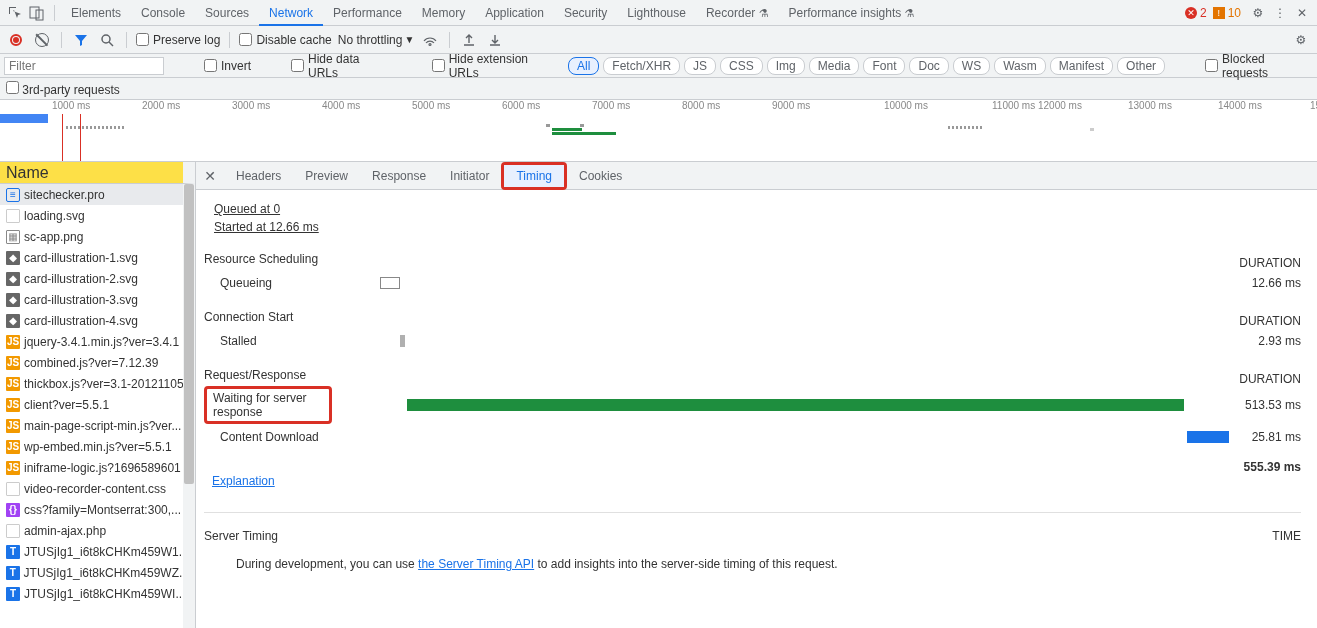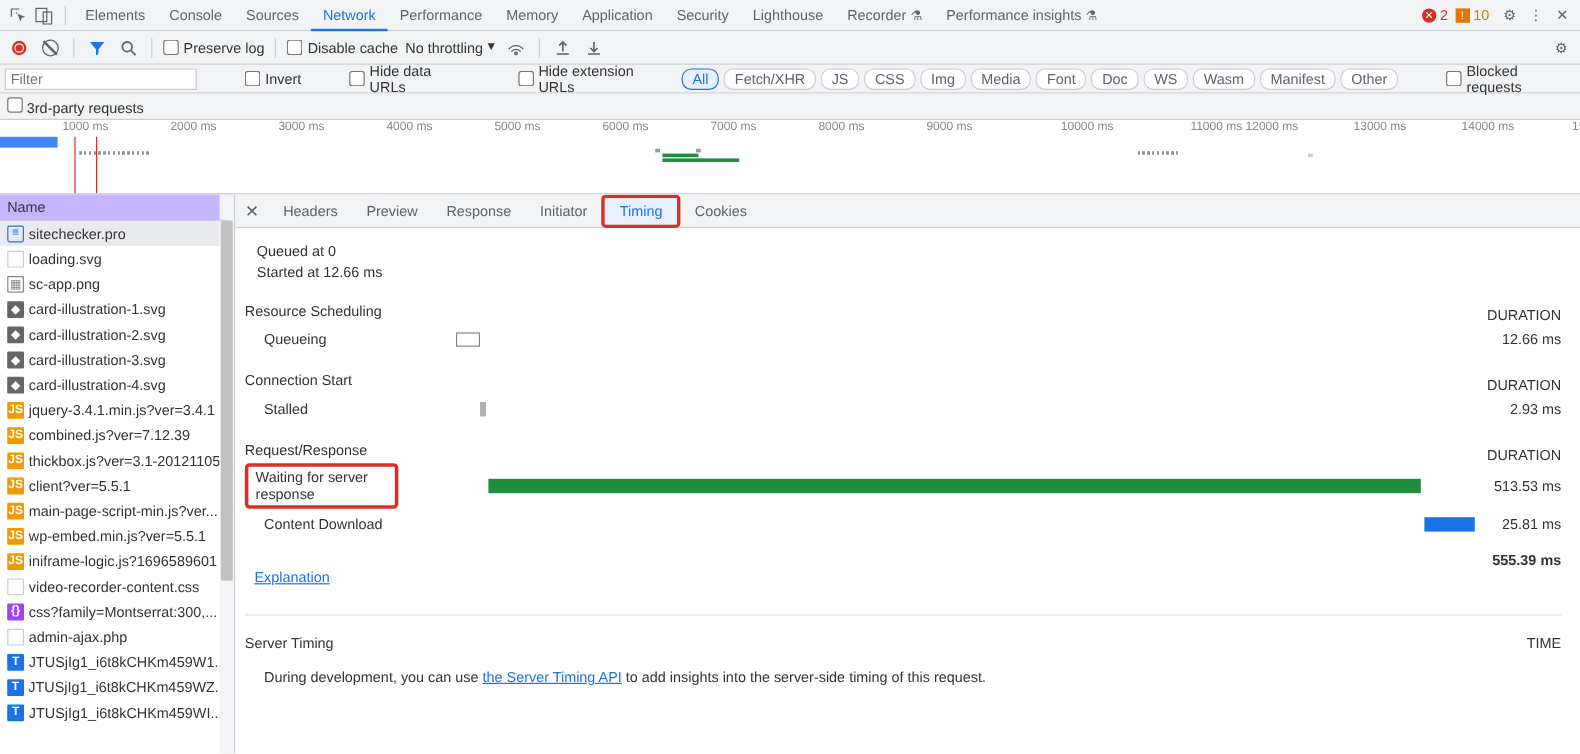--- a/index.html
+++ b/index.html
@@ -96,22 +96,22 @@
   .main {
     display:flex; height: calc(628px - 26px - 28px - 24px - 22px - 62px);
   }
   .sidebar {
     width: 196px;
     border-right:1px solid #cacdd1;
     display:flex; flex-direction:column;
     position:relative;
   }
   .name-header {
-    height:22px; background:#c4b5fd; border-bottom:1px solid #cacdd1;
-    padding:0 6px; line-height:22px; font-size:12px; color:#333;
+    height:22px; background:#fde047; border-bottom:1px solid #cacdd1;
+    padding:0 6px; line-height:22px; font-size:16px; color:#333;
     border-right: 12px solid #f1f3f4;
   }
   .name-list { flex:1; overflow:hidden; position:relative;}
   .row-item {
     height:21px; padding:0 6px; display:flex; align-items:center; gap:4px;
     font-size:12px; cursor:pointer; white-space:nowrap; overflow:hidden; text-overflow:ellipsis;
   }
   .row-item.selected { background:#e8eaed;}
   .row-item .fico { width:14px; height:14px; display:flex; align-items:center; justify-content:center; font-size:10px;}
   .fic-doc { border:1px solid #1a73e8; color:#1a73e8; border-radius:2px;}
@@ -142,40 +142,40 @@
   }
   .detail-tabs .dtab.active {
     color:#1a73e8; background:#e8f0fe;
   }
   .highlight-box {
     border:3px solid #d93025; border-radius:4px;
   }
   .detail-body {
     flex:1; overflow:auto; padding:12px 16px 12px 8px; font-size:12px; color:#333;
   }
-  .queued-line { margin:0 0 4px 10px; color:#333;}
+  .queued-line { margin:0 0 4px 10px; color:#333;text-decoration:underline;}
   .section-title { margin-top:14px; margin-bottom:4px; color:#333; }
   .timing-row {
     display:flex; align-items:center; height:26px; position:relative;
   }
   .timing-label { width:176px; padding-left:16px; color:#333;}
   .timing-bar-area { flex:1; position:relative; height:18px;}
   .timing-duration { width:72px; text-align:right; color:#333;}
   .dur-col { width:80px; text-align:right; color:#333; font-size:12px;}
   .section-head { display:flex; align-items:flex-end; }
   .section-head .sh-left { flex:1; }
   .bar { position:absolute; top:3px; height:12px;}
   .expl { margin-top:14px; margin-left:8px;}
   .expl a { color:#1a73e8; text-decoration:underline; cursor:pointer;}
   .total-row { display:flex; margin-top:10px; padding-right:0;}
   .total-row .tl { flex:1;}
   .total-row .tv { font-weight:bold;}
   .divider { height:1px; background:#e0e0e0; margin:24px 0 16px 0;}
   .server-head { display:flex; justify-content:space-between; color:#333;}
-  .server-text { margin-top:14px; margin-left:16px; color:#333;}
+  .server-text { margin-top:14px; margin-left:32px; color:#333;}
   .server-text a { color:#1a73e8; text-decoration:underline; cursor:pointer;}
   .flask { font-size:11px; }
   input[type=checkbox]{accent-color:#5f6368;}
 </style>
 </head>
 <body>
 
 <div class="top-tabs">
   <div class="icon-btn">
     <svg width="16" height="16" viewBox="0 0 16 16">

